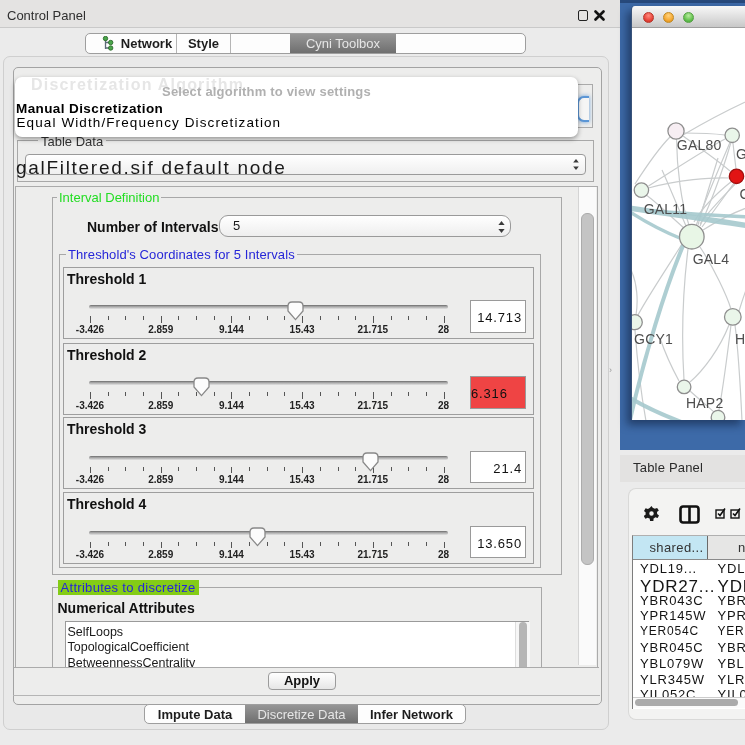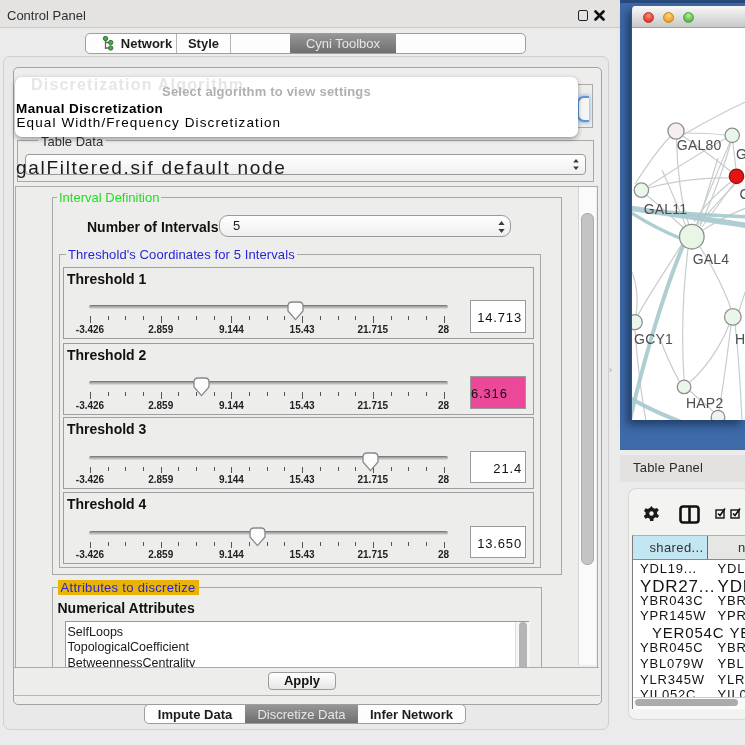--- a/index.html
+++ b/index.html
@@ -130,21 +130,21 @@
       <div style="position:absolute;left:379.5px;top:48.3px;width:1px;height:6.8px;background:#555;"></div>
       <div style="position:absolute;left:1px;top:56px;width:50px;text-align:center;font-size:10px;font-weight:bold;color:#222;">-3.426</div>
       <div style="position:absolute;left:71.7px;top:56px;width:50px;text-align:center;font-size:10px;font-weight:bold;color:#222;">2.859</div>
       <div style="position:absolute;left:142.4px;top:56px;width:50px;text-align:center;font-size:10px;font-weight:bold;color:#222;">9.144</div>
       <div style="position:absolute;left:213.10000000000002px;top:56px;width:50px;text-align:center;font-size:10px;font-weight:bold;color:#222;">15.43</div>
       <div style="position:absolute;left:283.8px;top:56px;width:50px;text-align:center;font-size:10px;font-weight:bold;color:#222;">21.715</div>
       <div style="position:absolute;left:354.5px;top:56px;width:50px;text-align:center;font-size:10px;font-weight:bold;color:#222;">28</div>
       <svg style="position:absolute;left:128.6px;top:33.5px;" width="17" height="20" viewBox="0 0 17 20">
         <path d="M1 5 Q1 1 5 1 L12 1 Q16 1 16 5 L16 10 L8.5 18.6 L1 10 Z" fill="#fcfcfc" stroke="#888" stroke-width="1.3"></path>
       </svg>
-      <div style="position:absolute;left:406px;top:32.5px;width:56px;height:32.5px;background:#ec4899;border:1px solid #9a9a9a;box-sizing:border-box;font-size:13px;letter-spacing:0.85px;color:#111;text-align:right;line-height:33px;padding-right:21px;">6.316</div>
+      <div style="position:absolute;left:406px;top:32.5px;width:56px;height:32.5px;background:#ef4444;border:1px solid #9a9a9a;box-sizing:border-box;font-size:13px;letter-spacing:0.85px;color:#111;text-align:right;line-height:33px;padding-right:21px;">6.316</div>
     </div>
     <div class="abs" style="left:63px;top:417.3px;width:471px;height:72px;border:1px solid #9e9e9e;box-sizing:border-box;">
       <div style="position:absolute;left:3px;top:3px;font-size:14px;font-weight:bold;color:#111;">Threshold 3</div>
       <div style="position:absolute;left:24.5px;top:37.3px;width:359.5px;height:4.5px;background:linear-gradient(#6a6a6a,#a0a0a0 35%,#e3e3e3);border-radius:2.5px;"></div>
       <div style="position:absolute;left:26.0px;top:48.3px;width:1px;height:6.8px;background:#555;"></div>
       <div style="position:absolute;left:43.7px;top:48.3px;width:1px;height:4.3px;background:#555;"></div>
       <div style="position:absolute;left:61.4px;top:48.3px;width:1px;height:4.3px;background:#555;"></div>
       <div style="position:absolute;left:79.0px;top:48.3px;width:1px;height:4.3px;background:#555;"></div>
       <div style="position:absolute;left:96.7px;top:48.3px;width:1px;height:6.8px;background:#555;"></div>
       <div style="position:absolute;left:114.4px;top:48.3px;width:1px;height:4.3px;background:#555;"></div>
@@ -205,21 +205,21 @@
       <div style="position:absolute;left:283.8px;top:56px;width:50px;text-align:center;font-size:10px;font-weight:bold;color:#222;">21.715</div>
       <div style="position:absolute;left:354.5px;top:56px;width:50px;text-align:center;font-size:10px;font-weight:bold;color:#222;">28</div>
       <svg style="position:absolute;left:185.1px;top:33.5px;" width="17" height="20" viewBox="0 0 17 20">
         <path d="M1 5 Q1 1 5 1 L12 1 Q16 1 16 5 L16 10 L8.5 18.6 L1 10 Z" fill="#fcfcfc" stroke="#888" stroke-width="1.3"></path>
       </svg>
       <div style="position:absolute;left:406px;top:32.5px;width:56px;height:32.5px;background:#fff;border:1px solid #9a9a9a;box-sizing:border-box;font-size:13px;letter-spacing:0.85px;color:#111;text-align:right;line-height:33px;padding-right:3px;">13.650</div>
     </div>
   </div>
 
 <div class="abs" style="left:51.8px;top:587px;width:490.7px;height:80px;border:1px solid #a8a8a8;border-bottom:none;box-sizing:border-box;"></div>
-<div class="abs" style="left:57.5px;top:580px;background:#eab308;padding:0 3px;font-size:13px;letter-spacing:0.3px;color:#2626d8;">Attributes to discretize</div>
+<div class="abs" style="left:57.5px;top:580px;background:#84cc16;padding:0 3px;font-size:13px;letter-spacing:0.3px;color:#2626d8;">Attributes to discretize</div>
 <div class="abs" style="left:57.5px;top:600px;font-size:14px;font-weight:bold;color:#111;">Numerical Attributes</div>
 <div class="abs" style="left:64.5px;top:620.5px;width:464.5px;height:46.5px;background:#ffffff;border:1px solid #9a9a9a;border-bottom:none;box-sizing:border-box;font-size:12.5px;color:#1a1a1a;overflow:hidden;">
   <div style="padding:3px 0 0 2px;line-height:15.6px;">SelfLoops<br>TopologicalCoefficient<br>BetweennessCentrality</div>
 </div>
 <div class="abs" style="left:514.7px;top:621.5px;width:14px;height:45.5px;background:#f6f6f6;border-left:1px solid #dddddd;"></div>
 <div class="abs" style="left:519px;top:622px;width:8px;height:45px;background:#b5b5b5;border-radius:4px 4px 0 0;"></div>
 
 <div class="abs" style="left:14px;top:667px;width:585px;height:1px;background:#ababab;"></div>
 <div class="abs" style="left:268px;top:672px;width:66px;height:16px;background:linear-gradient(#ffffff,#e6e6e6);border:1px solid #9b9b9b;border-radius:4px;text-align:center;font-size:13px;font-weight:600;color:#111;line-height:16px;">Apply</div>
 <div class="abs" style="left:13px;top:695px;width:587px;height:1px;background:#b5b5b5;"></div>
@@ -341,21 +341,21 @@
         <span style="position:absolute;left:84.5px;top:1px;white-space:nowrap;">YDR277C</span>
       </div>
       <div style="position:relative;height:15.8px;font-size:13px;letter-spacing:0.8px;color:#141414;">
         <span style="position:absolute;left:7px;top:1px;">YBR043C</span>
         <span style="position:absolute;left:84.5px;top:1px;white-space:nowrap;">YBR043C</span>
       </div>
       <div style="position:relative;height:15.8px;font-size:13px;letter-spacing:0.8px;color:#141414;">
         <span style="position:absolute;left:7px;top:1px;">YPR145W</span>
         <span style="position:absolute;left:84.5px;top:1px;white-space:nowrap;">YPR145W</span>
       </div>
-      <div style="position:relative;height:15.8px;font-size:15px;letter-spacing:0.8px;color:#141414;margin-left:12px;">
+      <div style="position:relative;height:15.8px;font-size:12px;letter-spacing:0.8px;color:#141414;">
         <span style="position:absolute;left:7px;top:1px;">YER054C</span>
         <span style="position:absolute;left:84.5px;top:1px;white-space:nowrap;">YER054C</span>
       </div>
       <div style="position:relative;height:15.8px;font-size:13px;letter-spacing:0.8px;color:#141414;">
         <span style="position:absolute;left:7px;top:1px;">YBR045C</span>
         <span style="position:absolute;left:84.5px;top:1px;white-space:nowrap;">YBR045C</span>
       </div>
       <div style="position:relative;height:15.8px;font-size:13px;letter-spacing:0.8px;color:#141414;">
         <span style="position:absolute;left:7px;top:1px;">YBL079W</span>
         <span style="position:absolute;left:84.5px;top:1px;white-space:nowrap;">YBL079W</span>

